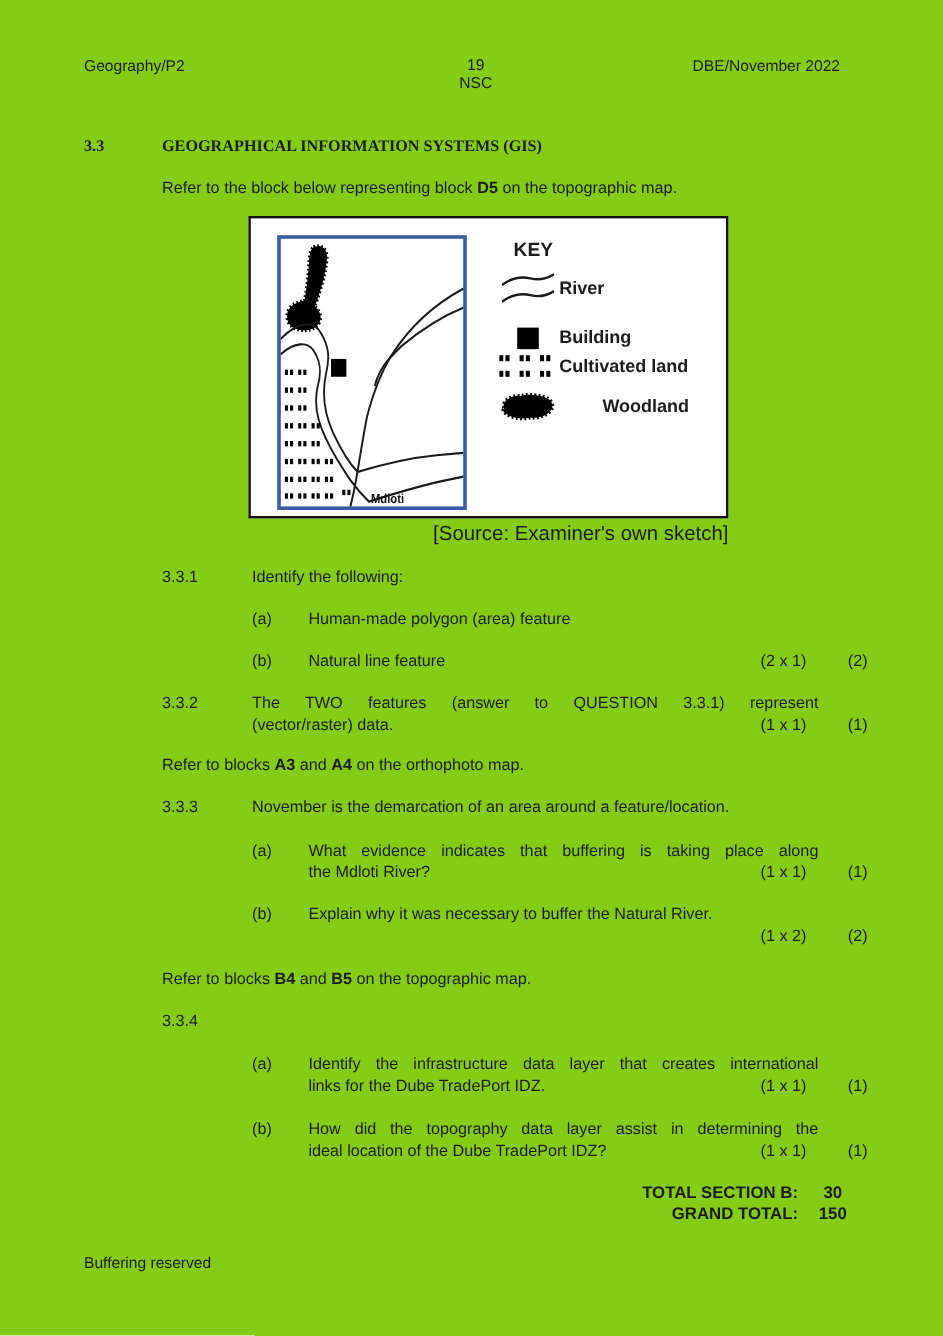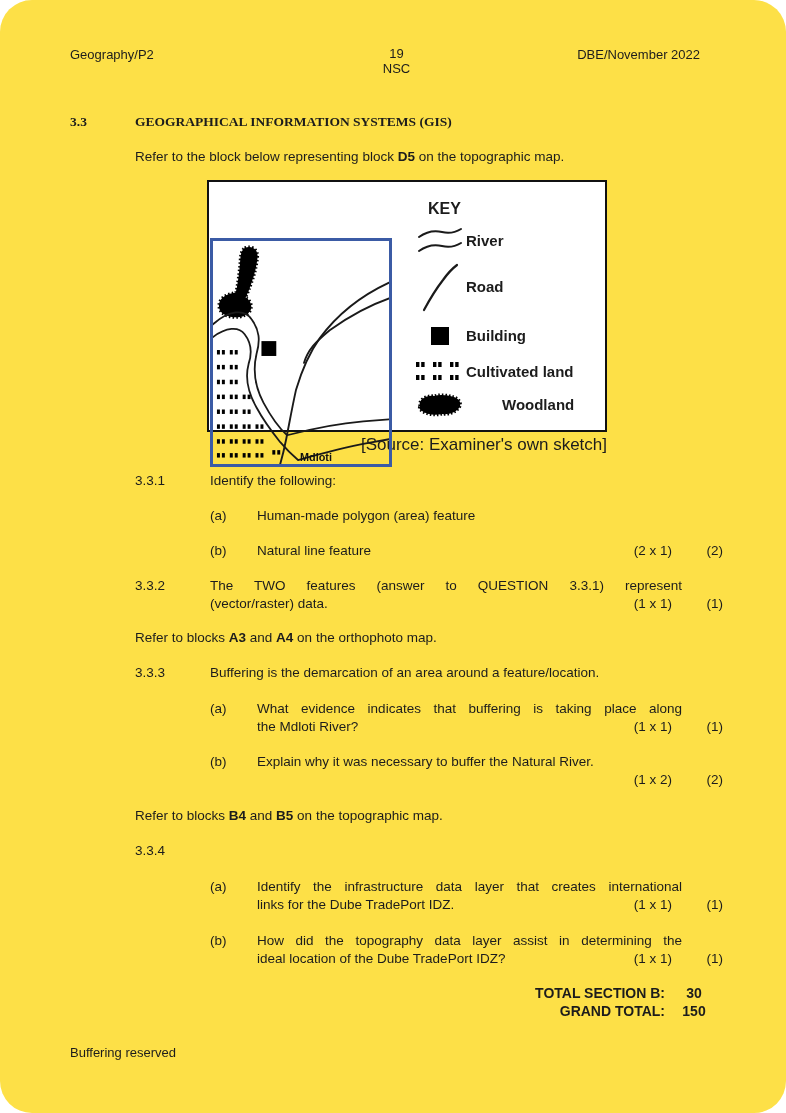--- a/index.html
+++ b/index.html
@@ -1,47 +1,47 @@
 <!DOCTYPE html>
 <html><head>
 <meta charset="utf-8">
 <style>
   * { margin:0; padding:0; box-sizing:border-box; }
   html,body { background:#ffffff; }
   body { font-family:"Liberation Sans","DejaVu Sans",sans-serif; color:#1c1c1c; }
   .page {
-    position:relative; width:786px; height:1113px; background:#fde047;
+    position:relative; width:786px; height:1113px; background:#84cc16;
     padding:46px 63px 0 70px; overflow:hidden;
-    font-size:13.5px; line-height:18px;border-radius:32px;
+    font-size:13.5px; line-height:18px;
   }
   
   .header { position:relative; height:32px; font-size:13px; }
   .header-left { position:absolute; left:0; top:0; }
   .header-center { position:absolute; left:0; right:0; top:0; text-align:center; line-height:15px; }
   .header-right { position:absolute; right:23px; top:0; }
   
   .section-row { display:grid; grid-template-columns:65px 1fr; margin-top:35px;font-family:Liberation Serif, serif; }
   .section-title { font-weight:bold; }
   .indent { margin-left:65px; }
   .intro { margin-top:17px; }
   b.inline { font-weight:bold; }
   
   .figure-wrap { margin-left:137px; margin-top:14px; width:400px; }
   .figure-box { position:relative; width:400px; height:252px; border:2px solid #111; background:#fff; }
-  .map-box { position:absolute; left:1px; top:14px; width:182px; height:229px; border:3px solid #3b5ba5;margin-top:42px; }
+  .map-box { position:absolute; left:22px; top:14px; width:158px; height:229px; border:3px solid #3b5ba5; }
   .map-box svg { display:block; width:100%; height:100%; }
   .key-panel { position:absolute; left:205px; top:18px; width:188px; }
   .key-title { font-weight:bold; font-size:16px; margin-left:14px; }
   .key-row { display:flex; align-items:center; }
   .key-sym { width:52px; display:flex; justify-content:center; align-items:center; flex:0 0 52px; }
   .key-label { font-weight:bold; font-size:15px; }
   .row-river { margin-top:6px; height:34px; }
   .row-road { margin-top:4px; height:50px; }
   .row-building { margin-top:12px; height:24px; }
-  .row-cultivated { margin-top:12px; height:24px; }
+  .row-cultivated { height:24px; }
   .row-woodland { margin-top:8px; height:26px;gap:36px; }
   .building-square { width:18px; height:18px; background:#000; }
   .fig-caption { margin-top:4px; width:400px; text-align:right; font-size:17px; }
   
   .qrow { display:grid; grid-template-columns:75px 1fr; margin-left:65px; }
   .qnum { }
   .qbody { }
   .subrow { display:grid; grid-template-columns:47px 1fr; margin-left:140px; }
   .textline { padding-right:41px; }
   .just { text-align:justify; text-align-last:justify; text-justify:inter-word; padding-right:41px; }
@@ -176,28 +176,20 @@
         <div class="key-row row-river">
           <span class="key-sym">
             <svg width="44" height="32" viewBox="0 0 44 32">
               <path d="M1,12 C8,7 16,5 24,7 C32,9 38,7 43,4" fill="none" stroke="#1a1a1a" stroke-width="2" stroke-linecap="round"></path>
               <path d="M1,26 C8,21 16,19 24,21 C32,23 38,21 43,18" fill="none" stroke="#1a1a1a" stroke-width="2" stroke-linecap="round"></path>
             </svg>
           </span>
           <span class="key-label">River</span>
         </div>
 
-        <div class="key-row row-road">
-          <span class="key-sym">
-            <svg width="38" height="50" viewBox="0 0 38 50">
-              <path d="M3,48 C10,35 15,27 22,18 C27,11 32,6 36,3" fill="none" stroke="#1a1a1a" stroke-width="2.2" stroke-linecap="round"></path>
-            </svg>
-          </span>
-          <span class="key-label">Road</span>
-        </div>
 
         <div class="key-row row-building">
           <span class="key-sym">
               <span class="building-square"></span>
             </span>
           <span class="key-label">Building</span>
         </div>
 
         <div class="key-row row-cultivated">
           <span class="key-sym">
@@ -260,21 +252,21 @@
         <span class="m1">(1 x 1)</span>
         <span class="m2">(1)</span>
       </span>
     </span>
   </div>
 
   <p class="indent mt16"><span>Refer to blocks </span><b class="inline">A3</b><span> and </span><b class="inline">A4</b><span> on the orthophoto map.</span></p>
 
   <div class="qrow mt17">
     <span class="qnum">3.3.3</span>
-    <span class="qbody textline">Buffering is the demarcation of an area around a feature/location.</span>
+    <span class="qbody textline">November is the demarcation of an area around a feature/location.</span>
   </div>
   <div class="subrow mt18">
     <span>(a)</span>
     <span>
       <span class="just" style="display:block;">What evidence indicates that buffering is taking place along</span>
       <span class="marksline">
         <span class="mtext">the Mdloti River?</span>
         <span class="m1">(1 x 1)</span>
         <span class="m2">(1)</span>
       </span>

